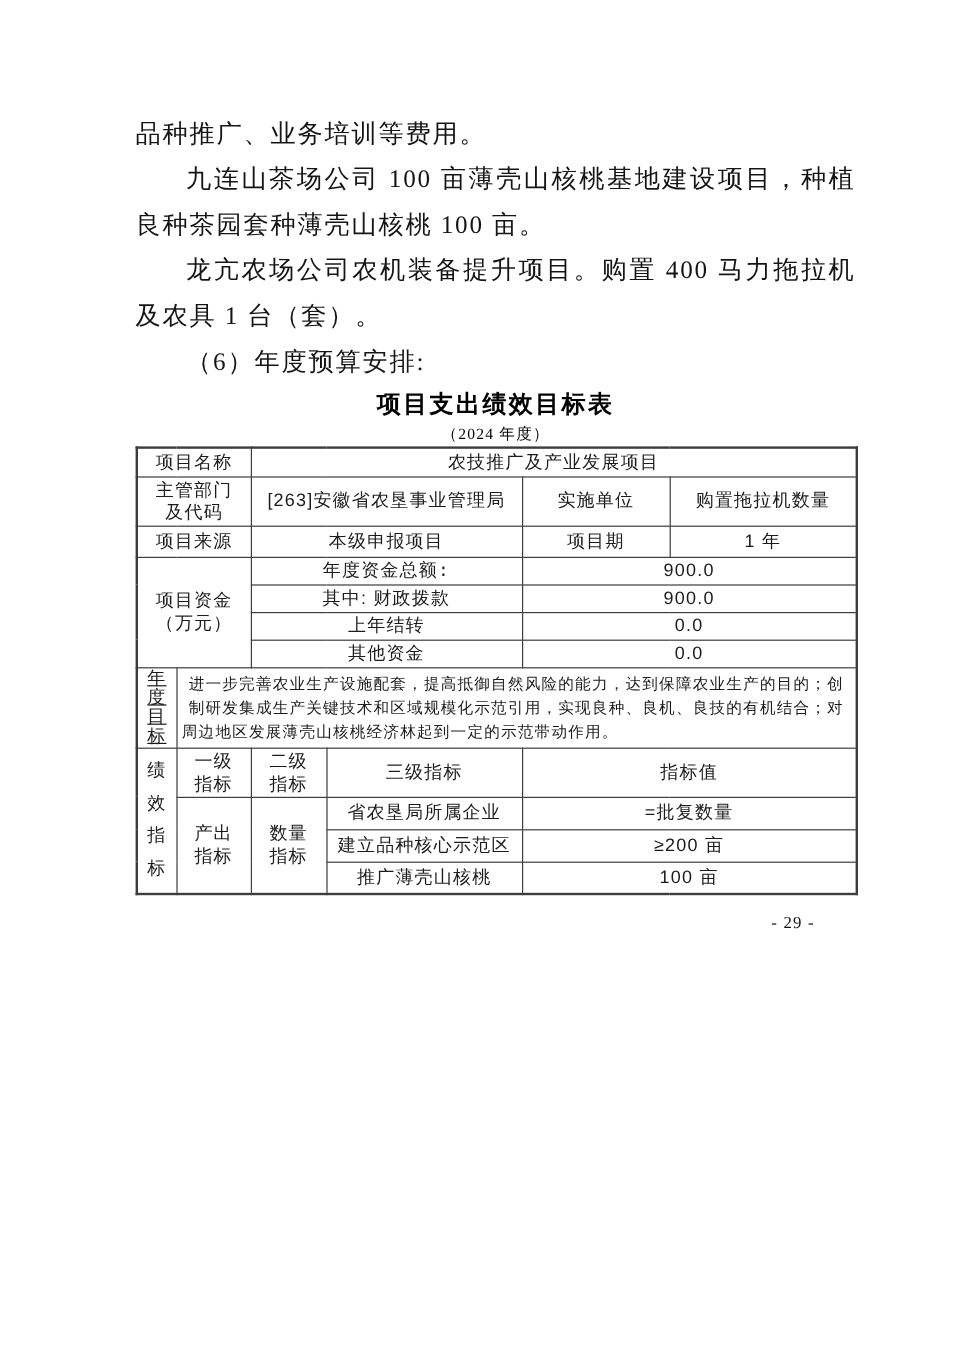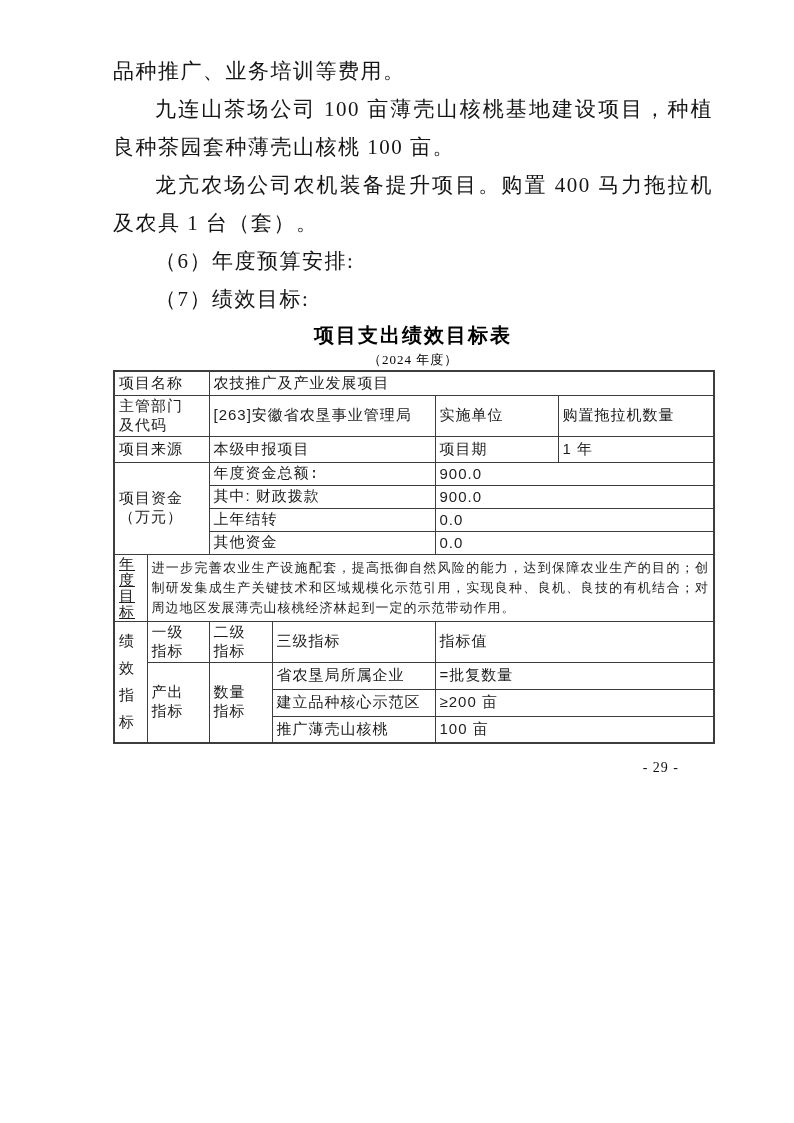--- a/index.html
+++ b/index.html
@@ -1,29 +1,29 @@
 <!DOCTYPE html>
 <html><head>
 <meta charset="utf-8">
 <style>
   html,body{margin:0;padding:0;background:#ffffff;}
   .page{position:relative;width:794px;height:1123px;background:#ffffff;overflow:hidden;
         font-family:"Liberation Serif","DejaVu Serif",serif;color:#111;}
   .content{position:absolute;left:113px;top:0;width:600px;}
-  .paras{padding-top:52px;}
+  .paras{padding-top:92px;}
   .para{margin:0;font-size:21px;line-height:38px;letter-spacing:1.5px;
         text-align:justify;text-align-last:left;color:#151515;}
   .para.indent{text-indent:2em;}
   .tbl-title{margin:2px 0 0 0;font-family:"Liberation Sans","DejaVu Sans",sans-serif;
         font-weight:bold;font-size:20px;line-height:30px;text-align:center;letter-spacing:2px;color:#000;}
   .tbl-subtitle{font-size:13px;line-height:19px;text-align:center;letter-spacing:1px;color:#000000;}
   table.perf{width:600px;border-collapse:collapse;table-layout:fixed;margin-top:1px;
         font-family:"Liberation Sans","DejaVu Sans",sans-serif;font-size:15px;color:#1c1c1c;
         border:2px solid #3d3d3d;}
-  table.perf td{border:1px solid #3d3d3d;padding:1px 4px;vertical-align:middle;
+  table.perf td{border:1px solid #3d3d3d;padding:1px 4px;text-align:center;vertical-align:middle;
         letter-spacing:1px;overflow:hidden;}
   .r1{height:24px}.r2{height:36px}.r3{height:26px}.rf{height:23px}
   .rg{height:66px}.rh{height:34px}.ri{height:27px}
   td.pre{white-space:pre-line;margin-top:36px;}
   td.left{text-align:left;}
   td.p1{padding-left:9px;font-family:Liberation Mono, monospace;}
   td.p2{padding-left:22px;}
   td.vert{word-break:break-all;padding:1px 8px;letter-spacing:0;}
   td.goal-v{line-height:16px;text-decoration:underline;}
   td.perf-v{line-height:27px;}
@@ -37,21 +37,20 @@
 <body>
 
 <div class="page">
   <div class="content">
 
     <div class="paras">
       <p class="para">品种推广、业务培训等费用。</p>
       <p class="para indent">九连山茶场公司 100 亩薄壳山核桃基地建设项目，种植良种茶园套种薄壳山核桃 100 亩。</p>
       <p class="para indent">龙亢农场公司农机装备提升项目。购置 400 马力拖拉机及农具 1 台（套）。</p>
       <p class="para indent">（6）年度预算安排:</p>
-      <p class="para indent">（7）绩效目标:</p>
     </div>
 
     <h3 class="tbl-title">项目支出绩效目标表</h3>
     <div class="tbl-subtitle">（2024 年度）</div>
 
     <table class="perf">
       <colgroup>
         <col style="width:33px">
           <col style="width:62px">
           <col style="width:63px">

